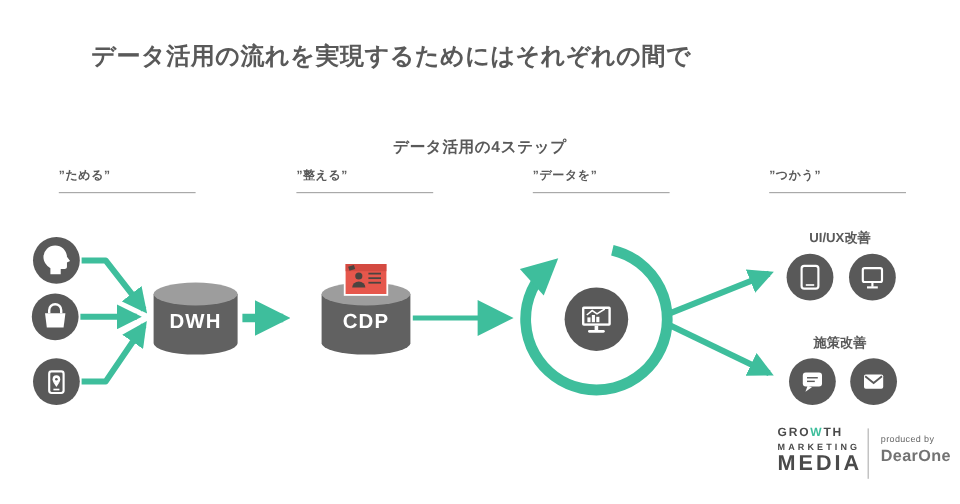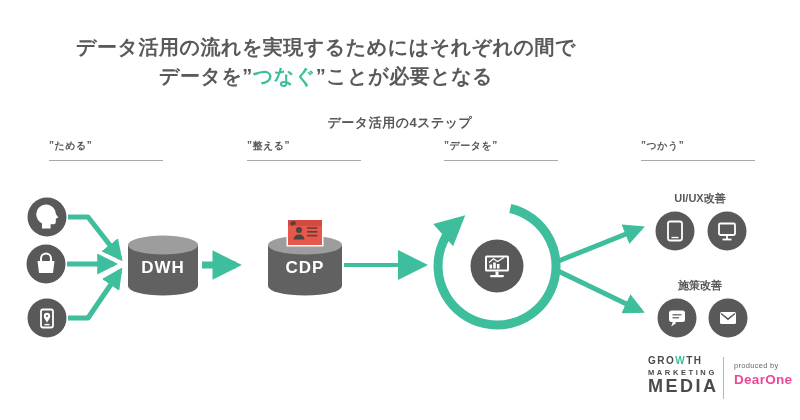--- a/index.html
+++ b/index.html
@@ -26,28 +26,27 @@
   svg text{font-family:"Liberation Sans","DejaVu Sans",sans-serif;}
   .cyl-label{fill:#ffffff;font-size:17px;font-weight:bold;letter-spacing:1px;}
   .out-label{fill:#595959;font-size:11px;font-weight:bold;}
   .logo{position:absolute;left:648px;top:354px;color:#4a4a4a;}
   .logo-l1{font-size:10px;font-weight:bold;letter-spacing:1.5px;line-height:14px;}
   .logo-l2{font-size:7.5px;font-weight:bold;letter-spacing:2.6px;line-height:9px;}
   .logo-l3{font-size:18px;font-weight:bold;letter-spacing:2.5px;line-height:19px;}
   .logo-w{color:#3EBE9C;}
   .logo-div{position:absolute;left:723px;top:357px;width:1px;height:42px;background:#b5b5b5;}
   .produced{position:absolute;left:734px;top:361px;font-size:7.5px;color:#666;letter-spacing:.3px;}
-  .dearone{position:absolute;left:734px;top:372px;font-size:13.5px;font-weight:bold;color:#ec4899;letter-spacing:.3px;}
+  .dearone{position:absolute;left:734px;top:372px;font-size:13.5px;font-weight:bold;color:#737373;letter-spacing:.3px;}
 </style>
 </head>
 <body>
 
 <div class="title">
   <div>データ活用の流れを実現するためにはそれぞれの間で</div>
-  <div><span>データを”</span><span class="hl">つなぐ</span><span>”ことが必要となる</span></div>
 </div>
 
 <div class="subtitle">データ活用の4ステップ</div>
 
 <div class="step step1">”ためる”</div>
 <div class="step step2">”整える”</div>
 <div class="step step3">”データを”</div>
 <div class="step step4">”つかう”</div>
 
 <svg width="800" height="420" viewBox="0 0 800 420">

